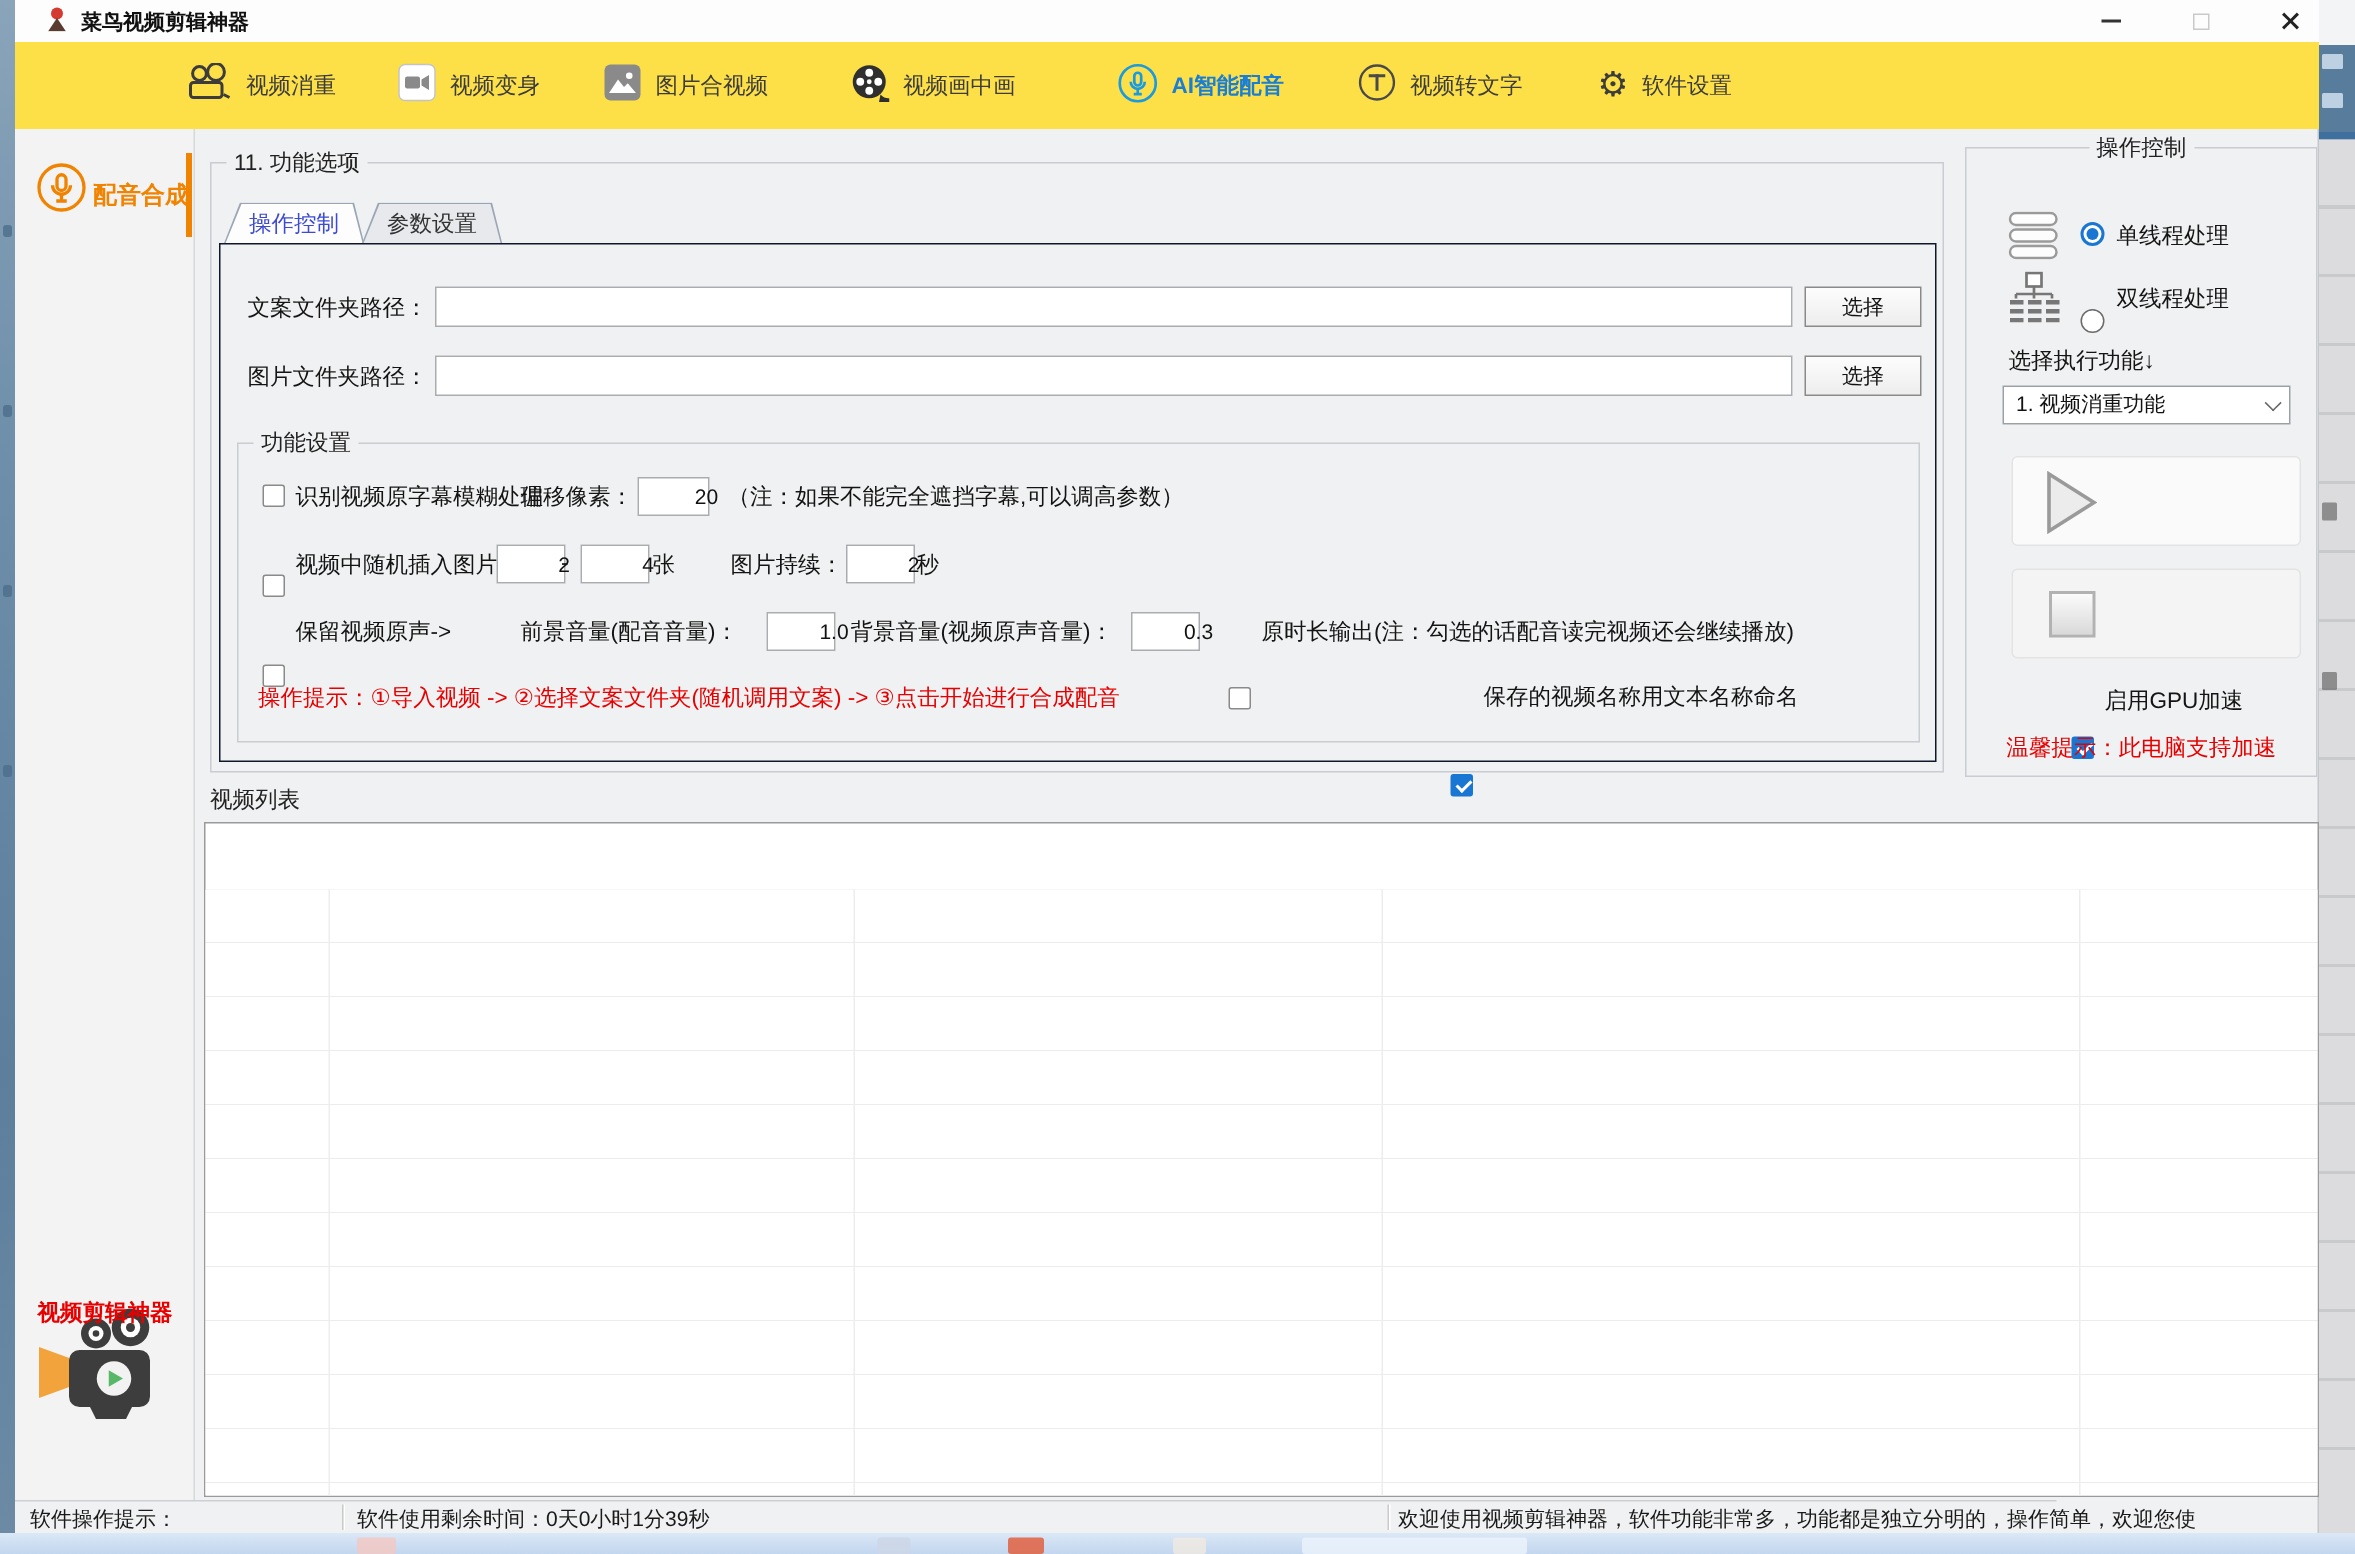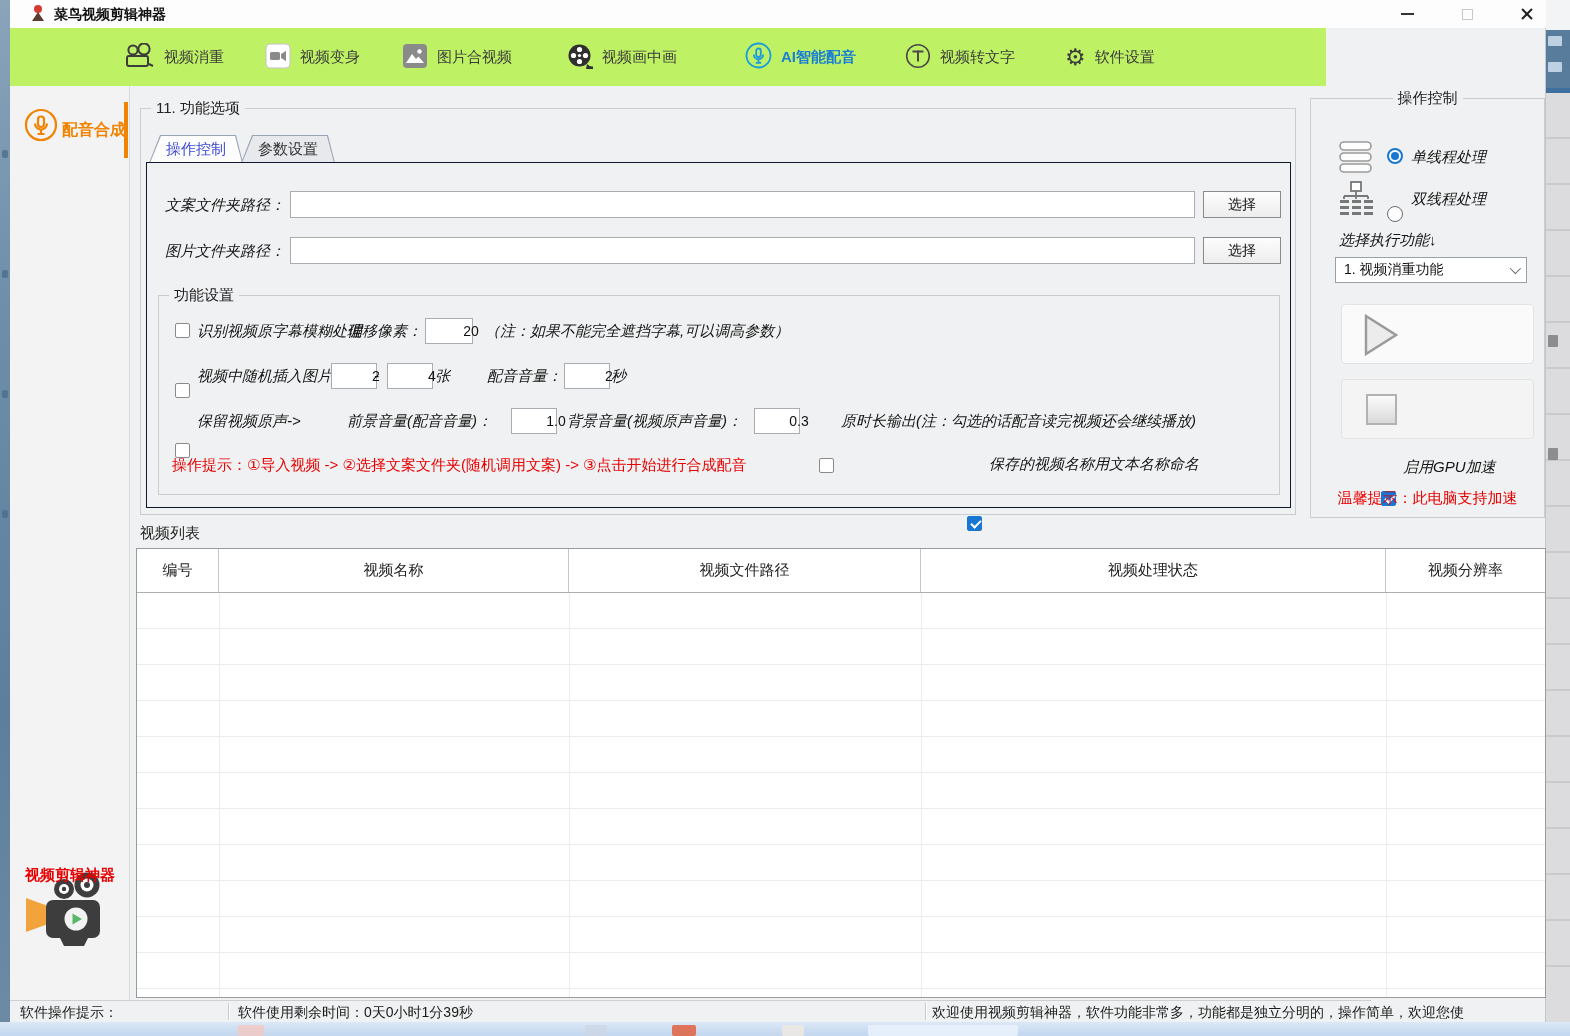--- a/index.html
+++ b/index.html
@@ -38,21 +38,21 @@
     clip-path:polygon(50% 0,100% 100%,0 100%); }
   .title-text { left:44px; top:6px; font-size:14px; color:#111; }
   .winbtn { top:4px; width:30px; height:20px; display:flex; align-items:center; justify-content:center; }
   .btn-min { left:1382px; } .btn-min i { width:13px; height:2px; background:#333; }
   .btn-max { left:1442px; } .btn-max i { width:11px; height:11px; border:1.5px solid #c9c9c9; }
   .btn-close { left:1500px; width:34px; } .btn-close i { position:relative; width:14px; height:14px; }
   .btn-close i::before,.btn-close i::after { content:""; position:absolute; left:6px; top:0; width:2px; height:14px; background:#222; }
   .btn-close i::before { transform:rotate(45deg);} .btn-close i::after { transform:rotate(-45deg);}
 
   
-  .navbar { left:0; top:28px; width:1316px; height:58px; background:#bef264; }
+  .navbar { left:0; top:28px; width:1536px; height:58px; background:#fde047; }
   .nav-item { position:absolute; top:14px; height:30px; display:flex; align-items:center; gap:9px;
     font-size:15px; color:#3c3c3c; cursor:pointer; }
   .nav-item.active { color:#1a7fd4; font-weight:700; }
   .nav-underline { left:735px; top:82px; width:135px; height:4px; background:#1a7fd4; border-radius:2px; }
   .glyph-gear { font-family:"DejaVu Sans",sans-serif; font-size:23px; color:#3c3c3c; line-height:1; }
 
   
   .sidebar { left:0; top:86px; width:120px; height:914px; background:#f3f3f4; border-right:1px solid #d6d8da; }
   .side-item { position:absolute; left:0; top:14px; width:120px; height:62px; }
   .side-item .bar { position:absolute; right:2px; top:2px; width:4px; height:56px; background:#f08300; }
@@ -70,21 +70,21 @@
 
   .tab { position:absolute; top:26px; height:28px; }
   .tab .shape { position:absolute; inset:0; background:#9aa6b5;
     clip-path:polygon(11px 0,calc(100% - 7px) 0,100% 100%,0 100%); }
   .tab .inner { position:absolute; inset:1px 1px 0 1px; background:#e7e9ec;
     clip-path:polygon(11px 0,calc(100% - 7px) 0,100% 100%,0 100%);
     display:flex; align-items:center; justify-content:center; font-size:15px; color:#333; }
   .tab.active .inner { background:#fdfdfd; color:#3d4bd0; }
   .tabpanel { left:5px; top:53px; width:1145px; height:346px; border:1px solid #0f172a; background:#f0f1f2; }
 
-  .form-label { font-size:15px; color:#141414; white-space:nowrap;font-style:italic; }
+  .form-label { font-size:15px; color:#141414; white-space:nowrap; }
   .txtin { background:#fff; border:1px solid #a9adb2; height:27px; }
   .pick-btn { width:78px; height:27px; background:linear-gradient(180deg,#fdfdfd,#ededed);
     border:1px solid #8a8a8a; display:flex; align-items:center; justify-content:center;
     font-size:14px; color:#111; cursor:pointer; }
   .numbox { background:#fff; border:1px solid #a9adb2; height:26px; display:flex; align-items:center;
     justify-content:center; font-size:14px; color:#111;padding-left:44px; }
 
   .cb { width:15px; height:15px; background:#fff; border:1px solid #8a8a8a; border-radius:2px; position:relative; cursor:pointer; }
   .cb.checked { background:#1976d2; border-color:#1976d2; }
   .cb.checked::after { content:""; position:absolute; left:3px; top:3px; width:8px; height:4px;
@@ -313,21 +313,21 @@
           <div class="abs form-label" style="left:188px;top:26px">偏移像素：</div>
           <div class="abs numbox" style="left:266px;top:22px;width:48px">20</div>
           <div class="abs form-label" style="left:326px;top:26px">（注：如果不能完全遮挡字幕,可以调高参数）</div>
 
           <div class="abs cb" style="left:16px;top:72px"></div>
           <div class="abs form-label" style="left:38px;top:71px">视频中随机插入图片</div>
           <div class="abs numbox" style="left:172px;top:67px;width:36px">2</div>
           <div class="abs form-label" style="left:215px;top:71px">-</div>
           <div class="abs numbox" style="left:228px;top:67px;width:36px">4</div>
           <div class="abs form-label" style="left:276px;top:71px">张</div>
-          <div class="abs form-label" style="left:328px;top:71px">配音音量：</div>
+          <div class="abs form-label" style="left:328px;top:71px">图片持续：</div>
           <div class="abs numbox" style="left:405px;top:67px;width:36px">2</div>
           <div class="abs form-label" style="left:452px;top:71px">秒</div>
 
           <div class="abs cb" style="left:16px;top:117px"></div>
           <div class="abs form-label" style="left:38px;top:116px">保留视频原声-&gt;</div>
           <div class="abs form-label" style="left:188px;top:116px">前景音量(配音音量)：</div>
           <div class="abs numbox" style="left:352px;top:112px;width:44px">1.0</div>
           <div class="abs form-label" style="left:408px;top:116px">背景音量(视频原声音量)：</div>
           <div class="abs numbox" style="left:595px;top:112px;width:44px">0.3</div>
           <div class="abs cb" style="left:660px;top:117px"></div>
@@ -396,27 +396,20 @@
       </div>
 
       <div class="abs cb checked" style="left:70px;top:360px"></div>
       <div class="abs form-label" style="left:92px;top:359px">启用GPU加速</div>
 
       <div class="abs red-text" style="left:50%;transform:translateX(-50%);top:390px">温馨提示：此电脑支持加速</div>
     </div>
 
     <div class="abs list-title">视频列表</div>
     <div class="abs vtable">
-      <div class="thead">
-        <div class="th" style="width:82px">编号</div>
-        <div class="th" style="width:350px">视频名称</div>
-        <div class="th" style="width:352px">视频文件路径</div>
-        <div class="th" style="width:465px">视频处理状态</div>
-        <div class="th" style="flex:1">视频分辨率</div>
-      </div>
       <div class="tbody"></div>
       <div class="bodyline" style="left:82px"></div>
       <div class="bodyline" style="left:432px"></div>
       <div class="bodyline" style="left:784px"></div>
       <div class="bodyline" style="left:1249px"></div>
     </div>
 
     <div class="abs statusbar">
       <div class="status-text" style="left:10px">软件操作提示：</div>
       <div class="status-div" style="left:218px"></div>

